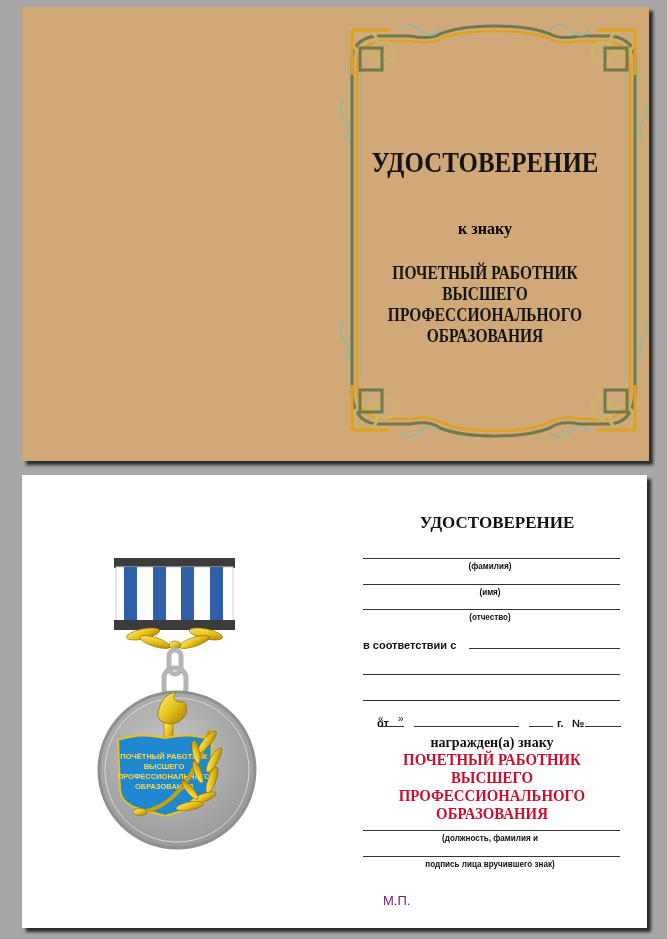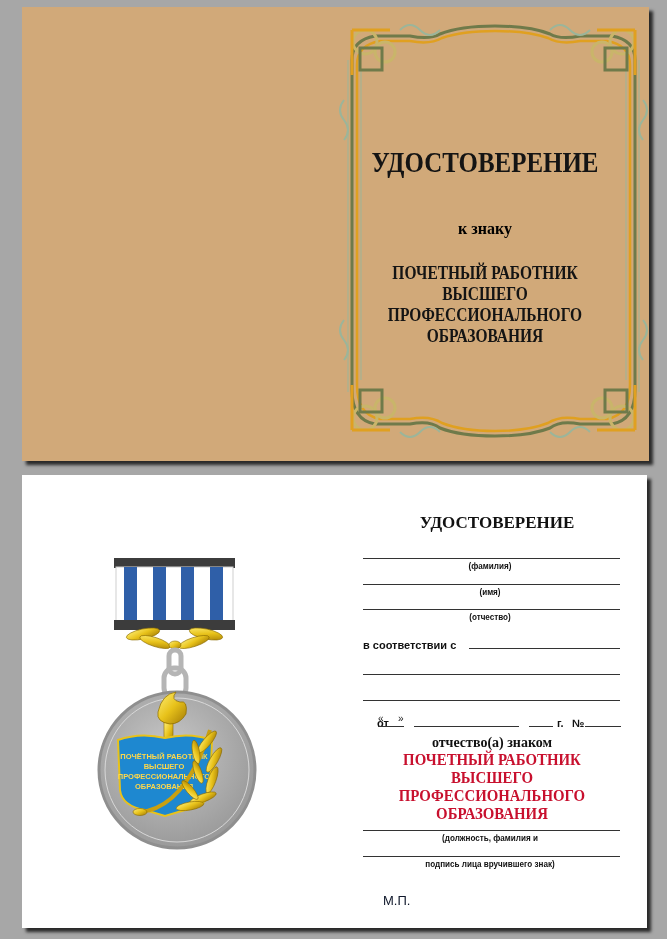--- a/index.html
+++ b/index.html
@@ -56,21 +56,21 @@
   .awarded {
     position: absolute; left: 362px; width: 260px; top: 735px;
     text-align: center; font-size: 14px; color: #111;
   }
   .award-red {
     position: absolute; left: 362px; width: 260px; top: 751px;
     text-align: center; font-size: 16.5px; line-height: 18px; color: #c8102e;
     transform: scaleX(0.9); transform-origin: center;
   }
   .mp {
-    position: absolute; left: 383px; top: 893px; font-size: 13px; color: #0f172a;
+    position: absolute; left: 383px; top: 893px; font-size: 13px; color: #701a75;
   }
   .medal-svg { position: absolute; left: 0; top: 0; }
 </style>
 </head>
 <body>
 
 <div class="card cover"></div>
 
 <svg class="frame-svg" width="667" height="470" viewBox="0 0 667 470">
 
@@ -212,21 +212,21 @@
 <div class="field-label" style="left:377px; top:717px;">от</div>
 <div class="field-label" style="left:378px; top:713px; font-weight:normal; font-size:10px;">«</div>
 <div class="line" style="left:378px; width:26px; top:726px;"></div>
 <div class="field-label" style="left:398px; top:713px; font-weight:normal; font-size:10px;">»</div>
 <div class="line" style="left:414px; width:105px; top:726px;"></div>
 <div class="line" style="left:529px; width:24px; top:726px;"></div>
 <div class="field-label" style="left:557px; top:717px;">г.</div>
 <div class="field-label" style="left:572px; top:717px;">№</div>
 <div class="line" style="left:585px; width:36px; top:726px;"></div>
 
-<div class="awarded serif-bold">отчество(а) знаком</div>
+<div class="awarded serif-bold">награжден(а) знаку</div>
 <div class="award-red serif-bold">
   <div>ПОЧЕТНЫЙ РАБОТНИК</div>
   <div>ВЫСШЕГО ПРОФЕССИОНАЛЬНОГО</div>
   <div>ОБРАЗОВАНИЯ</div>
 </div>
 
 <div class="line" style="left:363px; width:257px; top:830px;"></div>
 <div class="caption" style="left:400px; width:180px; top:833px;">(должность, фамилия и</div>
 <div class="line" style="left:363px; width:257px; top:856px;"></div>
 <div class="caption" style="left:385px; width:210px; top:859px;">подпись лица вручившего знак)</div>

